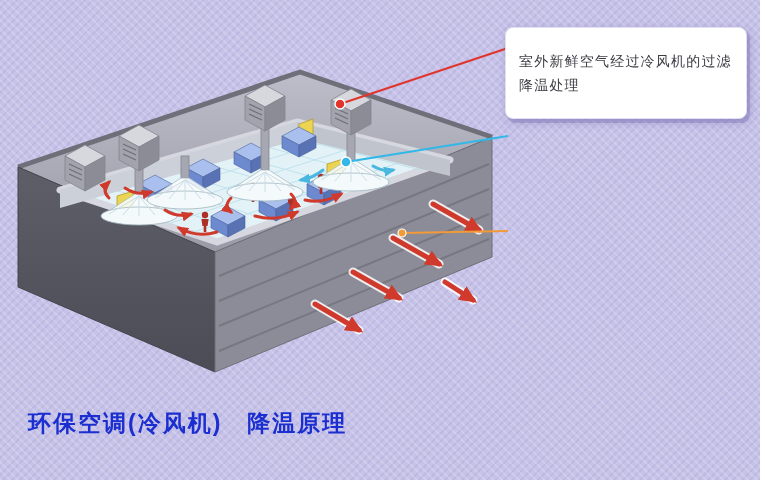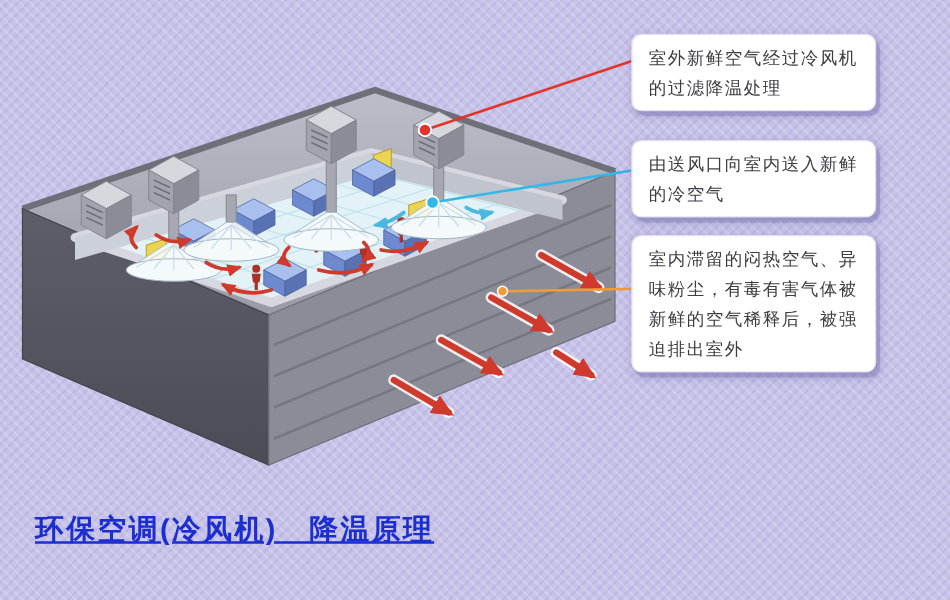--- a/index.html
+++ b/index.html
@@ -7,36 +7,35 @@
     position:relative;width:760px;height:480px;overflow:hidden;
     background-color:var(--background,#c6c2e8);
     background-image:
       repeating-linear-gradient(45deg, rgba(255,255,255,0.16) 0 2px, transparent 2px 6px),
       repeating-linear-gradient(-45deg, rgba(110,100,170,0.10) 0 2px, transparent 2px 6px);
     font-family:"Liberation Sans", sans-serif;
   }
   .illustration{position:absolute;left:5px;top:52px;width:490px;height:365px;z-index:1;}
   .connectors{position:absolute;left:0;top:0;width:760px;height:480px;z-index:2;pointer-events:none;}
   .callout{
-    position:absolute;left:505px;width:196px;box-sizing:border-box;
+    position:absolute;left:505px;width:242px;box-sizing:border-box;
     background:var(--callout-bg,#ffffff);
     border:1px solid var(--callout-border,#e2dff2);
-    border-radius:8px;padding:6px 13px;z-index:3;
+    border-radius:8px;padding:21px 13px;z-index:3;
     box-shadow:3px 4px 0 rgba(124,112,184,0.35), 2px 3px 8px rgba(90,80,150,0.35);
   }
   .callout p{margin:0;font-size:14px;line-height:1.72;letter-spacing:1.2px;color:var(--text,#3c3c44);}
   .callout-1{top:27px}
   .callout-2{top:112px}
   .callout-3{top:188px}
   .callout-4{top:296px}
   .diagram-title{
     position:absolute;left:28px;top:408px;z-index:3;
     font-size:23px;font-weight:bold;letter-spacing:2px;
     color:var(--title,#1b2ed0);
-    text-decoration:underline;
   }
 </style>
 </head>
 <body>
 
 <div class="stage">
 
   <svg class="illustration" viewBox="0 0 490 365" aria-hidden="true">
     <defs>
       <linearGradient id="roofG" x1="0" y1="0" x2="0" y2="1">
@@ -195,21 +194,15 @@
     <circle cx="340" cy="104" r="5" stroke="#ffffff" stroke-width="1.5" fill="#e2342b"></circle>
     <line x1="346" y1="162" x2="508" y2="136" stroke-width="2" stroke="#31b8e9"></line>
     <circle cx="346" cy="162" r="5" stroke="#ffffff" stroke-width="1.5" fill="#31b8e9"></circle>
     <line x1="402" y1="233" x2="508" y2="231" stroke-width="2" stroke="#f29a38"></line>
     <circle cx="402" cy="233" r="4" stroke="#ffffff" stroke-width="1.2" fill="#f29a38"></circle>
   </svg>
 
   <div class="callout callout-1">
     <p>室外新鲜空气经过冷风机的过滤降温处理</p>
   </div>
-  <div class="callout callout-2">
-    <p>由送风口向室内送入新鲜的冷空气</p>
-  </div>
-  <div class="callout callout-3">
-    <p>室内滞留的闷热空气、异味粉尘，有毒有害气体被新鲜的空气稀释后，被强迫排出室外</p>
-  </div>
 
   <div class="diagram-title">环保空调(冷风机)　降温原理</div>
 </div>
 
 </body></html>

